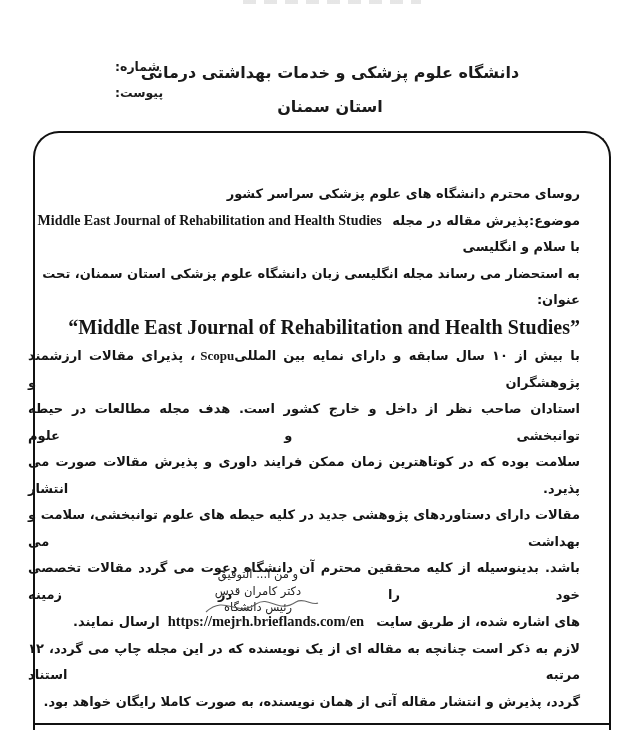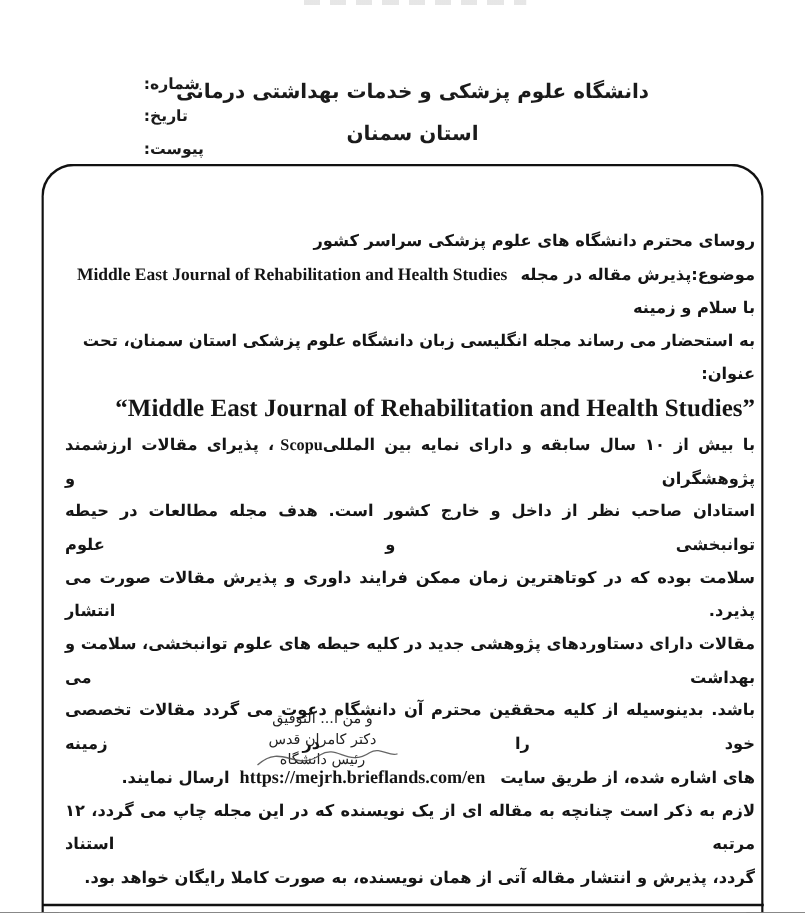--- a/index.html
+++ b/index.html
@@ -33,21 +33,21 @@
     position:absolute;left:33px;top:131px;width:578px;height:599px;
     border:2px solid #111111;border-bottom:none;
     border-radius:26px 26px 0 0;
     box-sizing:border-box;
   }
   .frame-divider{
     position:absolute;left:34px;top:723px;width:577px;height:2px;background:#111111;
   }
   
   .letter{
-    position:absolute;left:52px;top:181px;width:552px;
+    position:absolute;left:28px;top:181px;width:552px;
     direction:rtl;
     font-size:13px;font-weight:bold;line-height:26.5px;color:#151515;
   }
   .line{min-height:26.5px;}
   .t-right{text-align:right;}
   .t-just{text-align:justify;text-align-last:justify;}
   .t-center-ltr{direction:ltr;text-align:center;}
   .serif-en{
     font-family:"Liberation Serif",serif;font-weight:bold;font-size:14px;
     direction:ltr;unicode-bidi:embed;display:inline-block;text-align:center;
@@ -74,40 +74,39 @@
     position:absolute;left:192px;top:592px;width:132px;height:28px;pointer-events:none;
   }
 </style>
 </head>
 <body>
 
 <div class="top-fragment"></div>
 
 <div class="hdr-fields">
   <div class="field">شماره:</div>
-  <div class="field">تاریخ:</div>
   <div class="field">پیوست:</div>
 </div>
 
 <div class="org">
   <div class="org-l1">دانشگاه علوم پزشکی و خدمات بهداشتی درمانی</div>
   <div class="org-l2">استان سمنان</div>
 </div>
 
 <div class="frame"></div>
 
 <div class="letter">
   <div class="line t-right">روسای محترم دانشگاه های علوم پزشکی سراسر کشور</div>
 
   <div class="line t-right">
     <span>موضوع:پذیرش مقاله در مجله</span>
     <span class="serif-en subject-journal">Middle East Journal of Rehabilitation and Health Studies</span>
   </div>
 
-  <div class="line t-right">با سلام و زمینه</div>
+  <div class="line t-right">با سلام و انگلیسی</div>
 
   <div class="line t-right">به استحضار می رساند مجله انگلیسی زبان دانشگاه علوم پزشکی استان سمنان، تحت عنوان:</div>
 
   <div class="line t-center-ltr serif-en jtitle">“Middle East Journal of Rehabilitation and Health Studies”</div>
 
   <div class="line t-just">
     <span>با بیش از ۱۰ سال سابقه و دارای نمایه بین المللی</span><span class="latin-inline">Scopu</span><span>، پذیرای مقالات ارزشمند پژوهشگران و</span>
   </div>
   <div class="line t-just">استادان صاحب نظر از داخل و خارج کشور است. هدف مجله مطالعات در حیطه توانبخشی و علوم</div>
   <div class="line t-just">سلامت بوده که در کوتاهترین زمان ممکن فرایند داوری و پذیرش مقالات صورت می پذیرد. انتشار</div>

